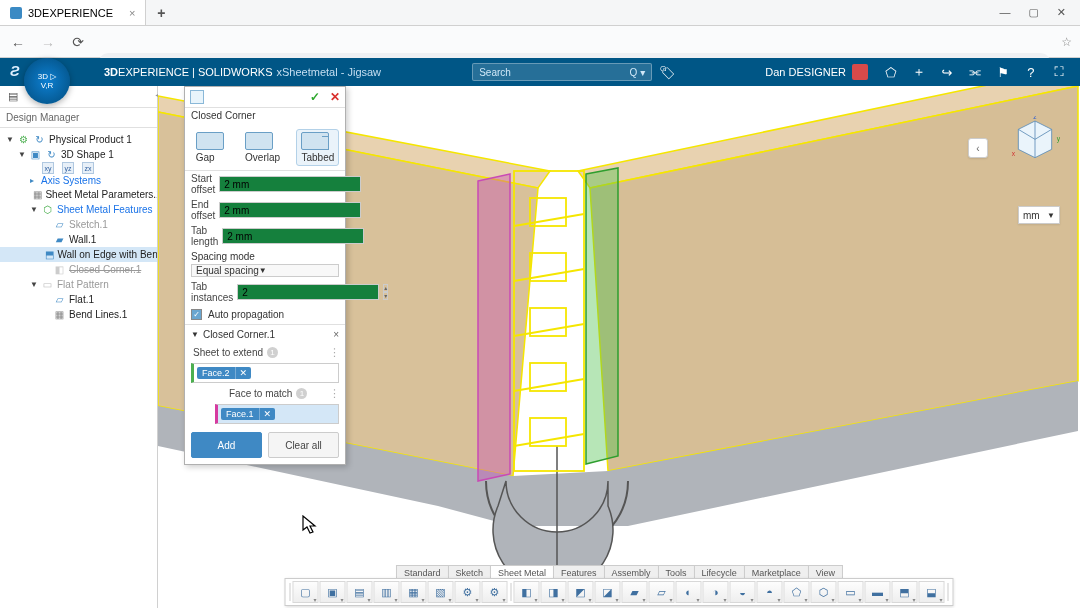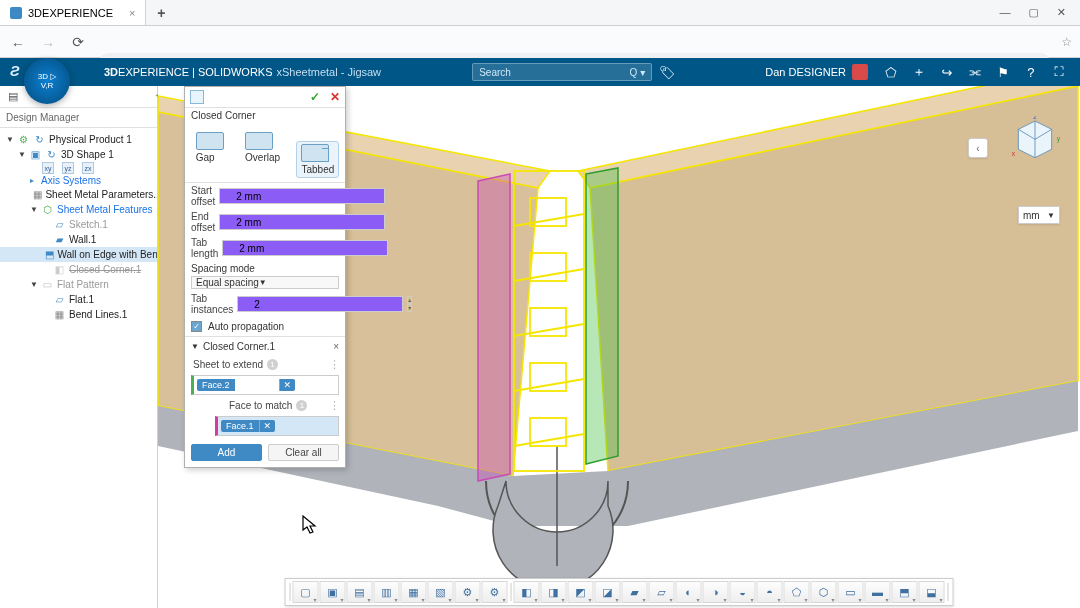--- a/index.html
+++ b/index.html
@@ -60,43 +60,43 @@
   
   
   .dialog { position: absolute; top: 0px; left: 26px; width: 162px; background: #fff; border: 1px solid #b0b0b0; box-shadow: 2px 2px 6px rgba(0,0,0,0.2); font-size: 10px; color: #333; z-index: 50; }
   .dialog-header { display: flex; align-items: center; padding: 3px 5px; gap: 6px; border-bottom: 1px solid #e0e0e0; }
   .dialog-favicon { width: 14px; height: 14px; background: #e8f4fb; border: 1px solid #8ab8d8; }
   .dialog-actions { margin-left: auto; display: flex; gap: 10px; font-size: 12px; }
   .checkmark { color: #2da82d; cursor: pointer; font-weight: bold; }
   .closemark { color: #d9302d; cursor: pointer; font-weight: bold; }
   .mode-row { display: flex; justify-content: space-around; padding: 4px 0; border-bottom: 1px solid #e0e0e0; }
   .mode { display: flex; flex-direction: column; gap: 2px; cursor: pointer; padding: 2px 4px; border: 1px solid transparent; border-radius: 3px; }
-  .mode.active { border-color: #b3d1e8; background: #eaf3fa; margin-top: 12px; }
+  .mode.active { border-color: #b3d1e8; background: #eaf3fa; }
   .mode-icon { width: 28px; height: 18px; background: #d0e3f0; border: 1px solid #6a9fc6; border-radius: 2px; position: relative; }
   .mode-icon.tabbed::after { content:""; position:absolute; right:-1px; top:3px; width:6px; height:12px; background:#d0e3f0; border:1px solid #6a9fc6; border-left:none; }
   .form-row { display: flex; align-items: center; padding: 2px 6px; gap: 4px; }
   .form-label { width: 62px; color: #444; }
-  .form-input { flex: 1; height: 16px; border: 1px solid #ccc; background: #8b5cf6; padding: 0 16px; font-size: 10px; }
+  .form-input { flex: 1; height: 16px; border: 1px solid #ccc; background: #15803d; padding: 0 4px; font-size: 10px; }
   .form-select { flex: 1; height: 17px; border: 1px solid #ccc; background: #f8f8f8; padding: 0 4px; font-size: 10px; display: flex; align-items: center; cursor: pointer; }
   .spinner { width: 10px; display: flex; flex-direction: column; }
   .spinner span { height: 8px; border: 1px solid #ccc; font-size: 6px; text-align: center; line-height: 6px; color: #666; cursor: pointer; }
   .checkbox-row { display: flex; align-items: center; gap: 6px; padding: 4px 6px; }
   .checkbox { width: 11px; height: 11px; border: 1px solid #888; background: #6aa6d0; display: flex; align-items: center; justify-content: center; color: #fff; font-size: 8px; }
   .section-hdr { display: flex; align-items: center; padding: 4px 6px; border-top: 1px solid #e0e0e0; gap: 4px; }
   .sub-label { padding: 2px 6px 2px 8px; display: flex; justify-content: space-between; align-items: center; color: #444; }
   .info-badge { width: 11px; height: 11px; border-radius: 50%; background: #d0d0d0; color: #fff; font-size: 8px; display: flex; align-items: center; justify-content: center; }
   .vdots { color: #aaa; cursor: pointer; font-size: 11px; letter-spacing: -1px; }
   .face-box { margin: 2px 6px; border: 1px solid #ccc; padding: 3px; display: flex; gap: 0; border-left: 3px solid; }
-  .face-box.green { border-left-color: #4caf50; gap: 44px; }
+  .face-box.green { border-left-color: #4caf50; }
   .face-box.magenta { border-left-color: #d63aa0; }
   .face-box.selected { background: #d4e7f7; margin-left: 30px; }
   .face-chip { background: #3f89c4; color: #fff; padding: 1px 5px; border-radius: 2px 0 0 2px; font-size: 9px; }
   .face-x { background: #3f89c4; color: #fff; padding: 1px 4px; border-radius: 0 2px 2px 0; font-size: 9px; cursor: pointer; border-left: 1px solid rgba(255,255,255,0.3);}
   .btn-row { display: flex; gap: 6px; padding: 6px; }
-  .btn { flex: 1; height: 17px; border: 1px solid #ccc; display: flex; align-items: center; justify-content: center; cursor: pointer; border-radius: 2px; font-size: 10px; }
+  .btn { flex: 1; height: 26px; border: 1px solid #ccc; display: flex; align-items: center; justify-content: center; cursor: pointer; border-radius: 2px; font-size: 10px; }
   .btn.primary { background: #3f89c4; color: #fff; border-color: #3f89c4; }
   .btn.secondary { background: #f5f5f5; color: #444; }
   
   
   .bottom-tabs { position: absolute; bottom: 28px; left: 50%; transform: translateX(-50%); display: flex; font-size: 9px; color: #555; z-index: 10; }
   .btab { padding: 2px 7px; background: #efefef; border: 1px solid #ccc; border-bottom: none; margin-right: -1px; cursor: pointer; }
   .btab.active { background: #fff; }
   .bottom-toolbar { position: absolute; bottom: 2px; left: 50%; transform: translateX(-50%); display: flex; gap: 0px; background: #fff; border: 1px solid #ccc; padding: 2px; box-shadow: 0 1px 3px rgba(0,0,0,0.15); z-index: 10; }
   .tb-btn { width: 26px; height: 22px; border: 1px solid #d8d8d8; background: linear-gradient(#fdfdfd,#eee); display: flex; align-items: center; justify-content: center; font-size: 11px; color: #4070a0; cursor: pointer; margin-right: 1px; position: relative; }
   .tb-btn::after { content: "▾"; position: absolute; bottom: -1px; right: 1px; font-size: 6px; color: #888; }
@@ -376,20 +376,31 @@
       <div class="btn-row">
         <div class="btn primary">
             <span>Add</span>
           </div>
         <div class="btn secondary">
             <span>Clear all</span>
           </div>
       </div>
     </div>
 
+    <div class="bottom-tabs">
+      <div class="btab">Standard</div>
+      <div class="btab">Sketch</div>
+      <div class="btab active">Sheet Metal</div>
+      <div class="btab">Features</div>
+      <div class="btab">Assembly</div>
+      <div class="btab">Tools</div>
+      <div class="btab">Lifecycle</div>
+      <div class="btab">Marketplace</div>
+      <div class="btab">View</div>
+    </div>
 
     <div class="bottom-toolbar">
       <div class="tb-sep"></div>
       <div class="tb-btn">▢</div>
       <div class="tb-btn">▣</div>
       <div class="tb-btn">▤</div>
       <div class="tb-btn">▥</div>
       <div class="tb-btn">▦</div>
       <div class="tb-btn">▧</div>
       <div class="tb-btn">⚙</div>

